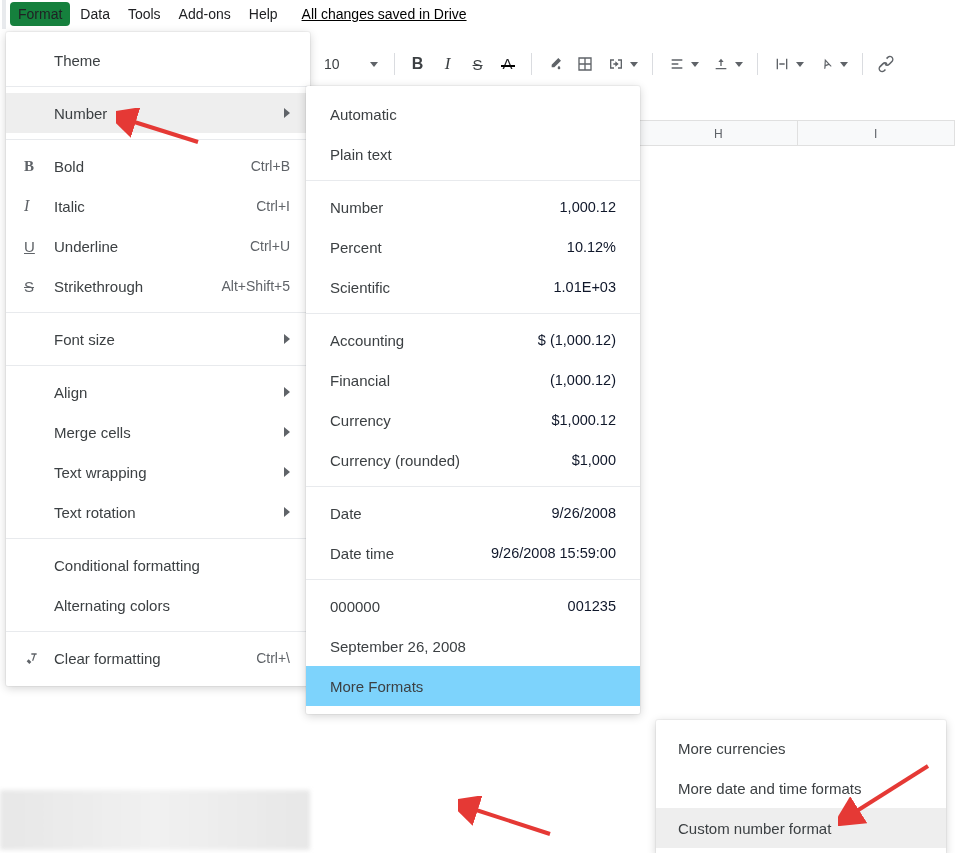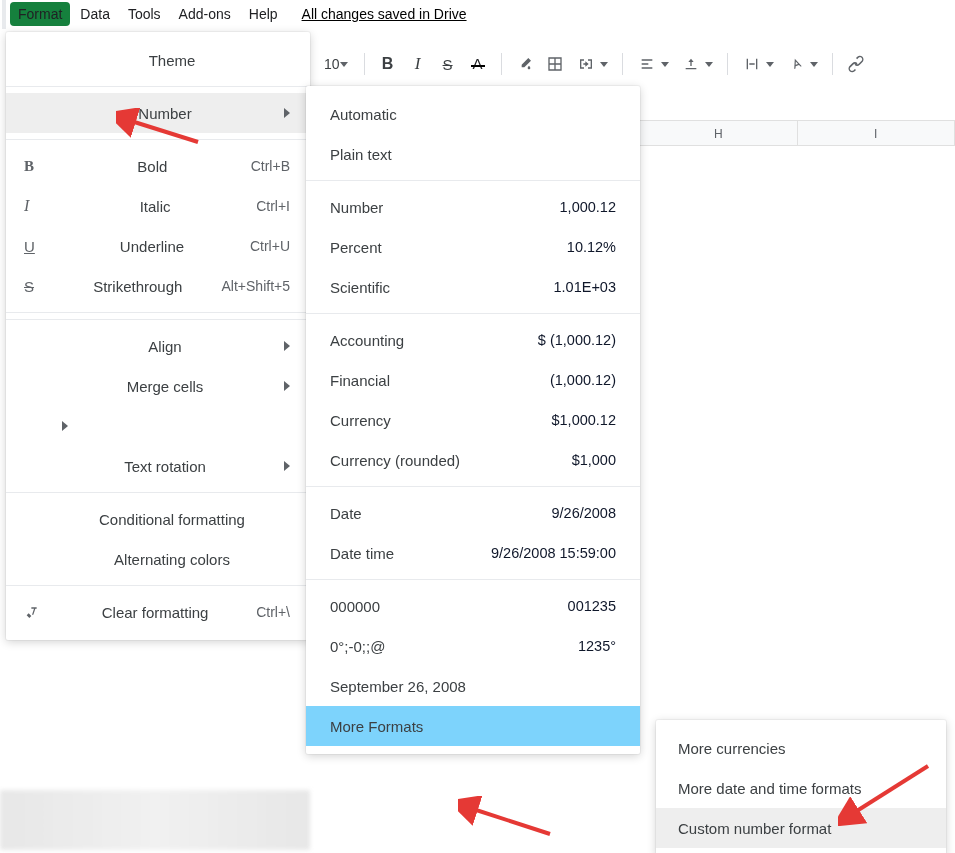--- a/index.html
+++ b/index.html
@@ -49,21 +49,21 @@
       left: 310px;
       top: 42px;
       height: 44px;
       display: flex;
       align-items: center;
       gap: 4px;
       padding: 0 8px;
       background: #fff;
     }
     .font-size-box {
-      display: flex; align-items: center; gap: 0;
+      display: flex; align-items: center; gap: 30px;
       padding: 4px 6px;
       font-size: 14px;
       color: #3c4043;
     }
     .dropdown-tri {
       width: 0; height: 0;
       border-left: 4px solid transparent;
       border-right: 4px solid transparent;
       border-top: 5px solid #5f6368;
     }
@@ -122,21 +122,20 @@
       width: 304px;
     }
     .menu-item {
       display:flex;
       align-items:center;
       height: 40px;
       padding: 0 20px 0 18px;
       font-size: 15px;
       color: #3c4043;
       position: relative;
-      text-align: center;
     }
     .menu-item .mi-icon {
       width: 30px;
       display:flex; align-items:center; justify-content:flex-start;
       color:#5f6368;
     }
     .menu-item .mi-label { flex:1; }
     .menu-item .mi-shortcut {
       color:#5f6368;
       font-size: 14px;
@@ -337,33 +336,39 @@
     <span class="mi-shortcut">Ctrl+U</span>
   </div>
   <div class="menu-item">
     <span class="mi-icon">
         <span style="text-decoration:line-through;font-size:15px">S</span>
       </span>
     <span class="mi-label">Strikethrough</span>
     <span class="mi-shortcut">Alt+Shift+5</span>
   </div>
   <div class="menu-sep"></div>
+  <div class="menu-item">
+    <span class="mi-icon"></span>
+    <span class="mi-label">Font size</span>
+    <span class="mi-arrow"></span>
+  </div>
   <div class="menu-sep"></div>
   <div class="menu-item">
     <span class="mi-icon"></span>
     <span class="mi-label">Align</span>
     <span class="mi-arrow"></span>
   </div>
   <div class="menu-item">
     <span class="mi-icon"></span>
     <span class="mi-label">Merge cells</span>
     <span class="mi-arrow"></span>
   </div>
   <div class="menu-item">
     <span class="mi-icon"></span>
+    <span class="mi-label">Text wrapping</span>
     <span class="mi-arrow"></span>
   </div>
   <div class="menu-item">
     <span class="mi-icon"></span>
     <span class="mi-label">Text rotation</span>
     <span class="mi-arrow"></span>
   </div>
   <div class="menu-sep"></div>
   <div class="menu-item">
     <span class="mi-icon"></span>
@@ -428,24 +433,20 @@
     <span class="num-sample">9/26/2008</span>
   </div>
   <div class="num-item">
     <span class="num-label">Date time</span>
     <span class="num-sample">9/26/2008 15:59:00</span>
   </div>
   <div class="num-sep"></div>
   <div class="num-item">
     <span class="num-label">000000</span>
     <span class="num-sample">001235</span>
-  </div>
-  <div class="num-item">
-    <span class="num-label">0°;-0;;@</span>
-    <span class="num-sample">1235°</span>
   </div>
   <div class="num-item">
     <span class="num-label">September 26, 2008</span>
   </div>
   <div class="num-item highlighted">
     <span class="num-label">More Formats</span>
     <span class="mi-arrow"></span>
   </div>
 </div>
 

